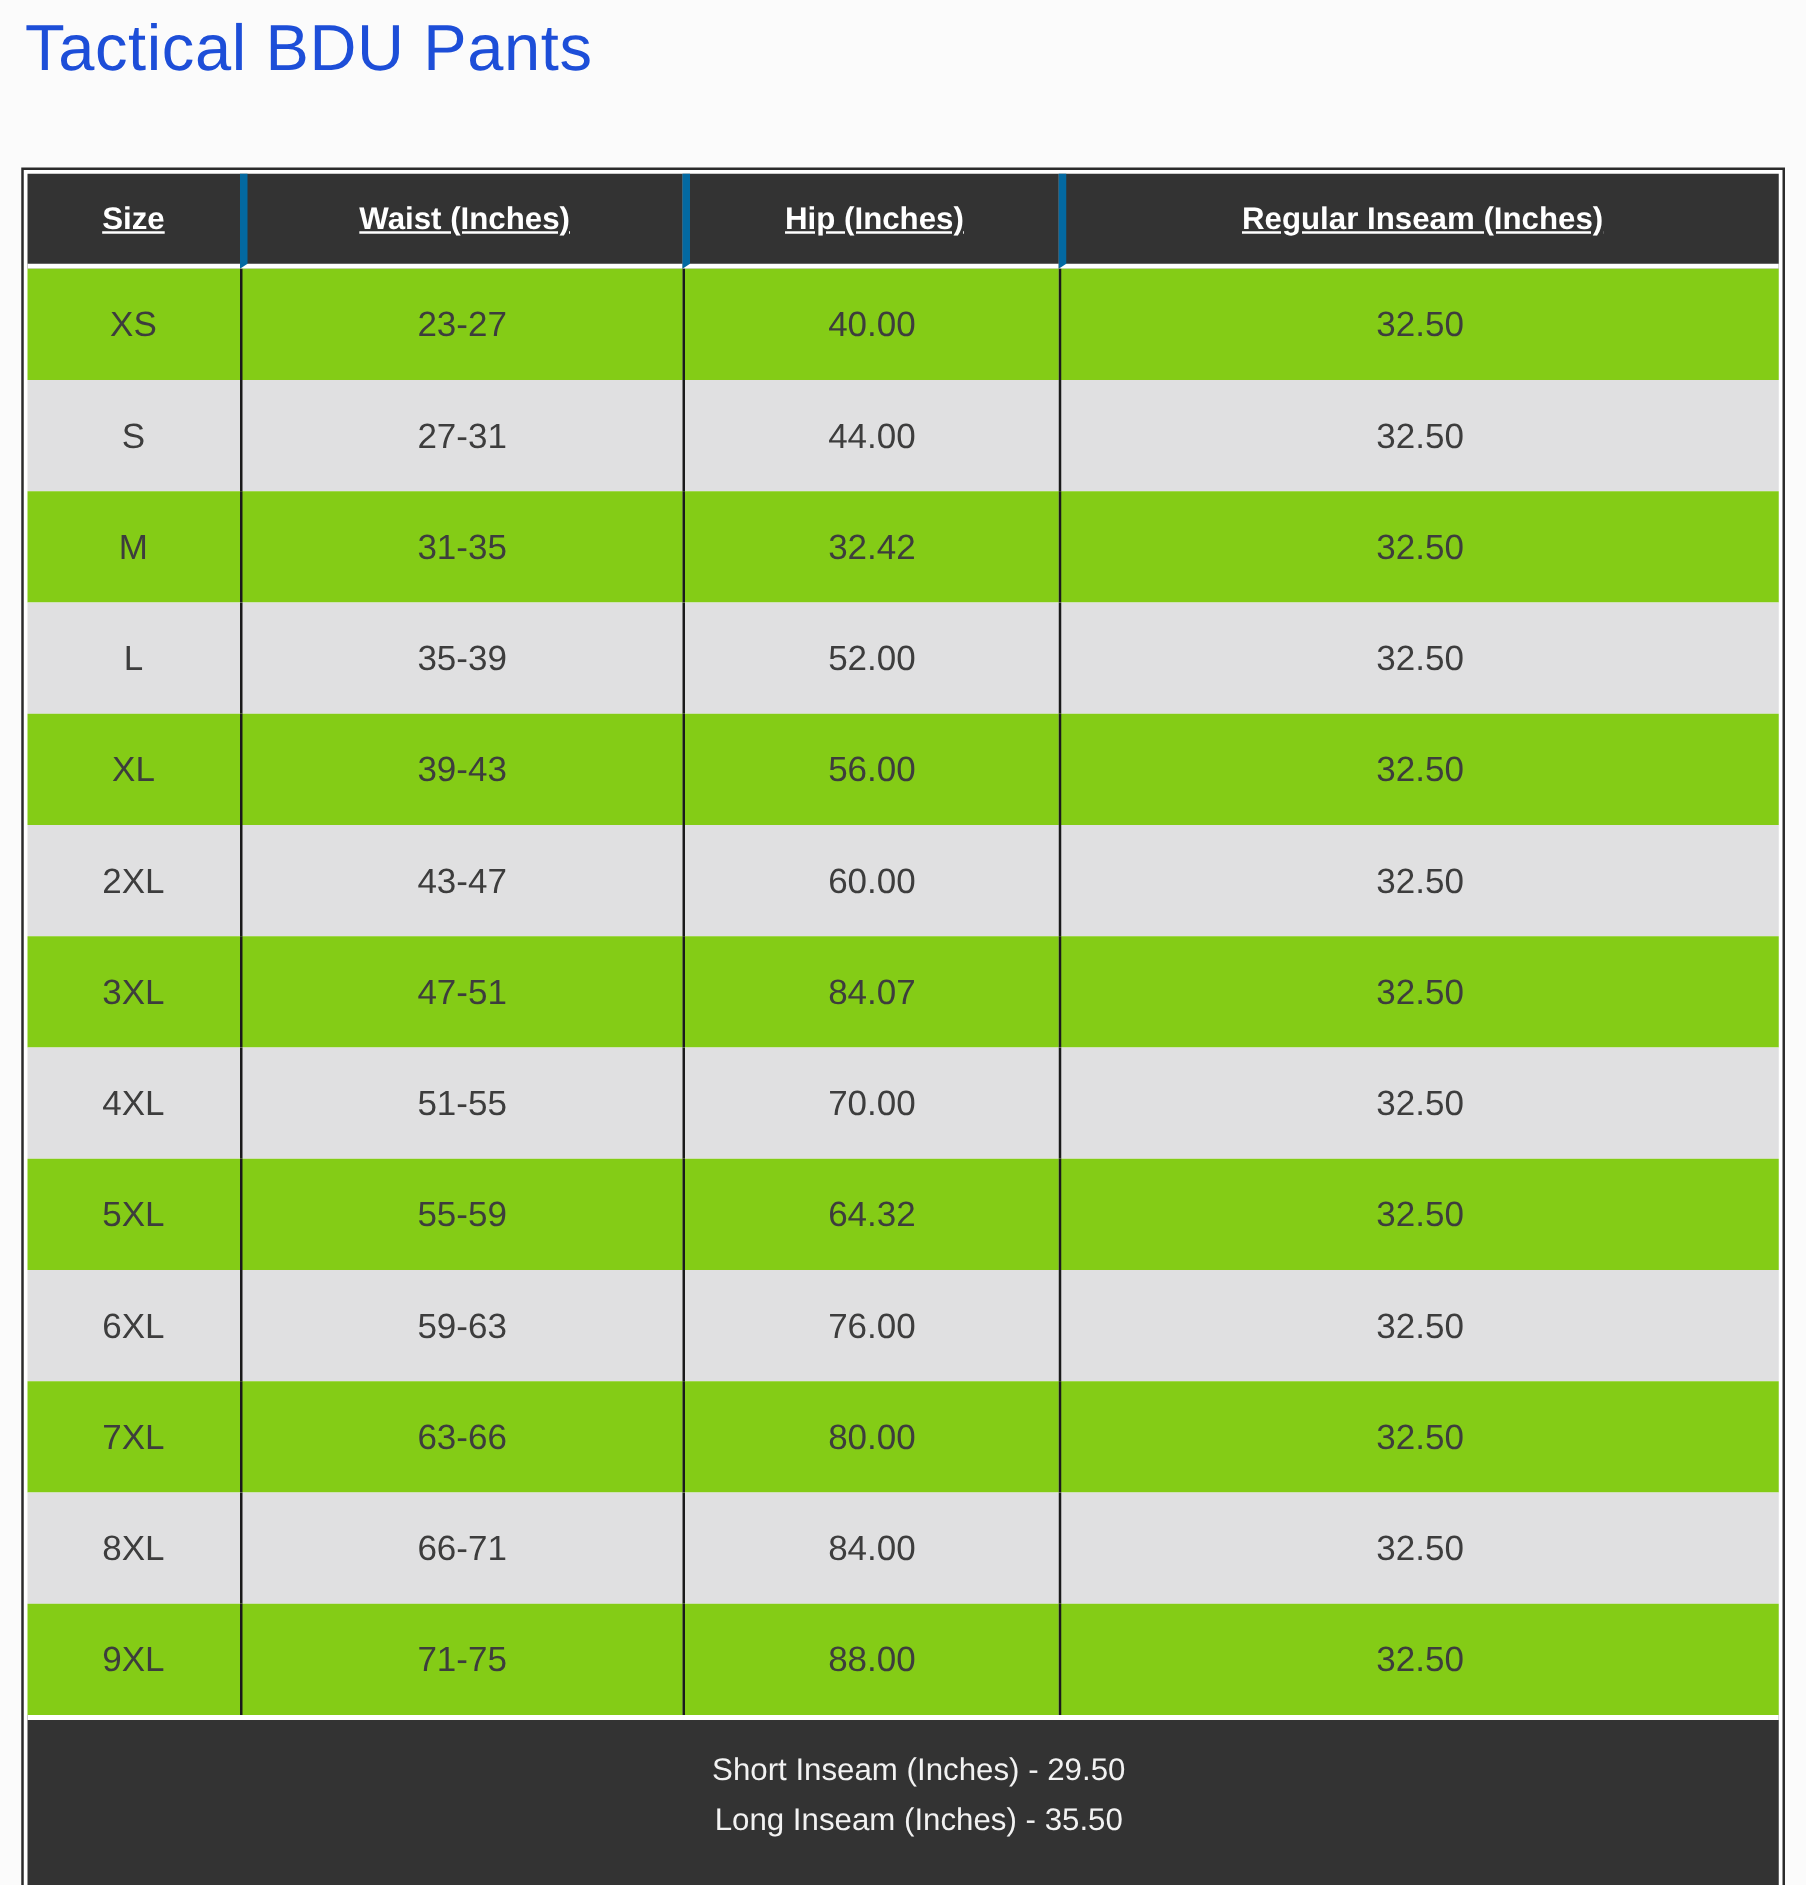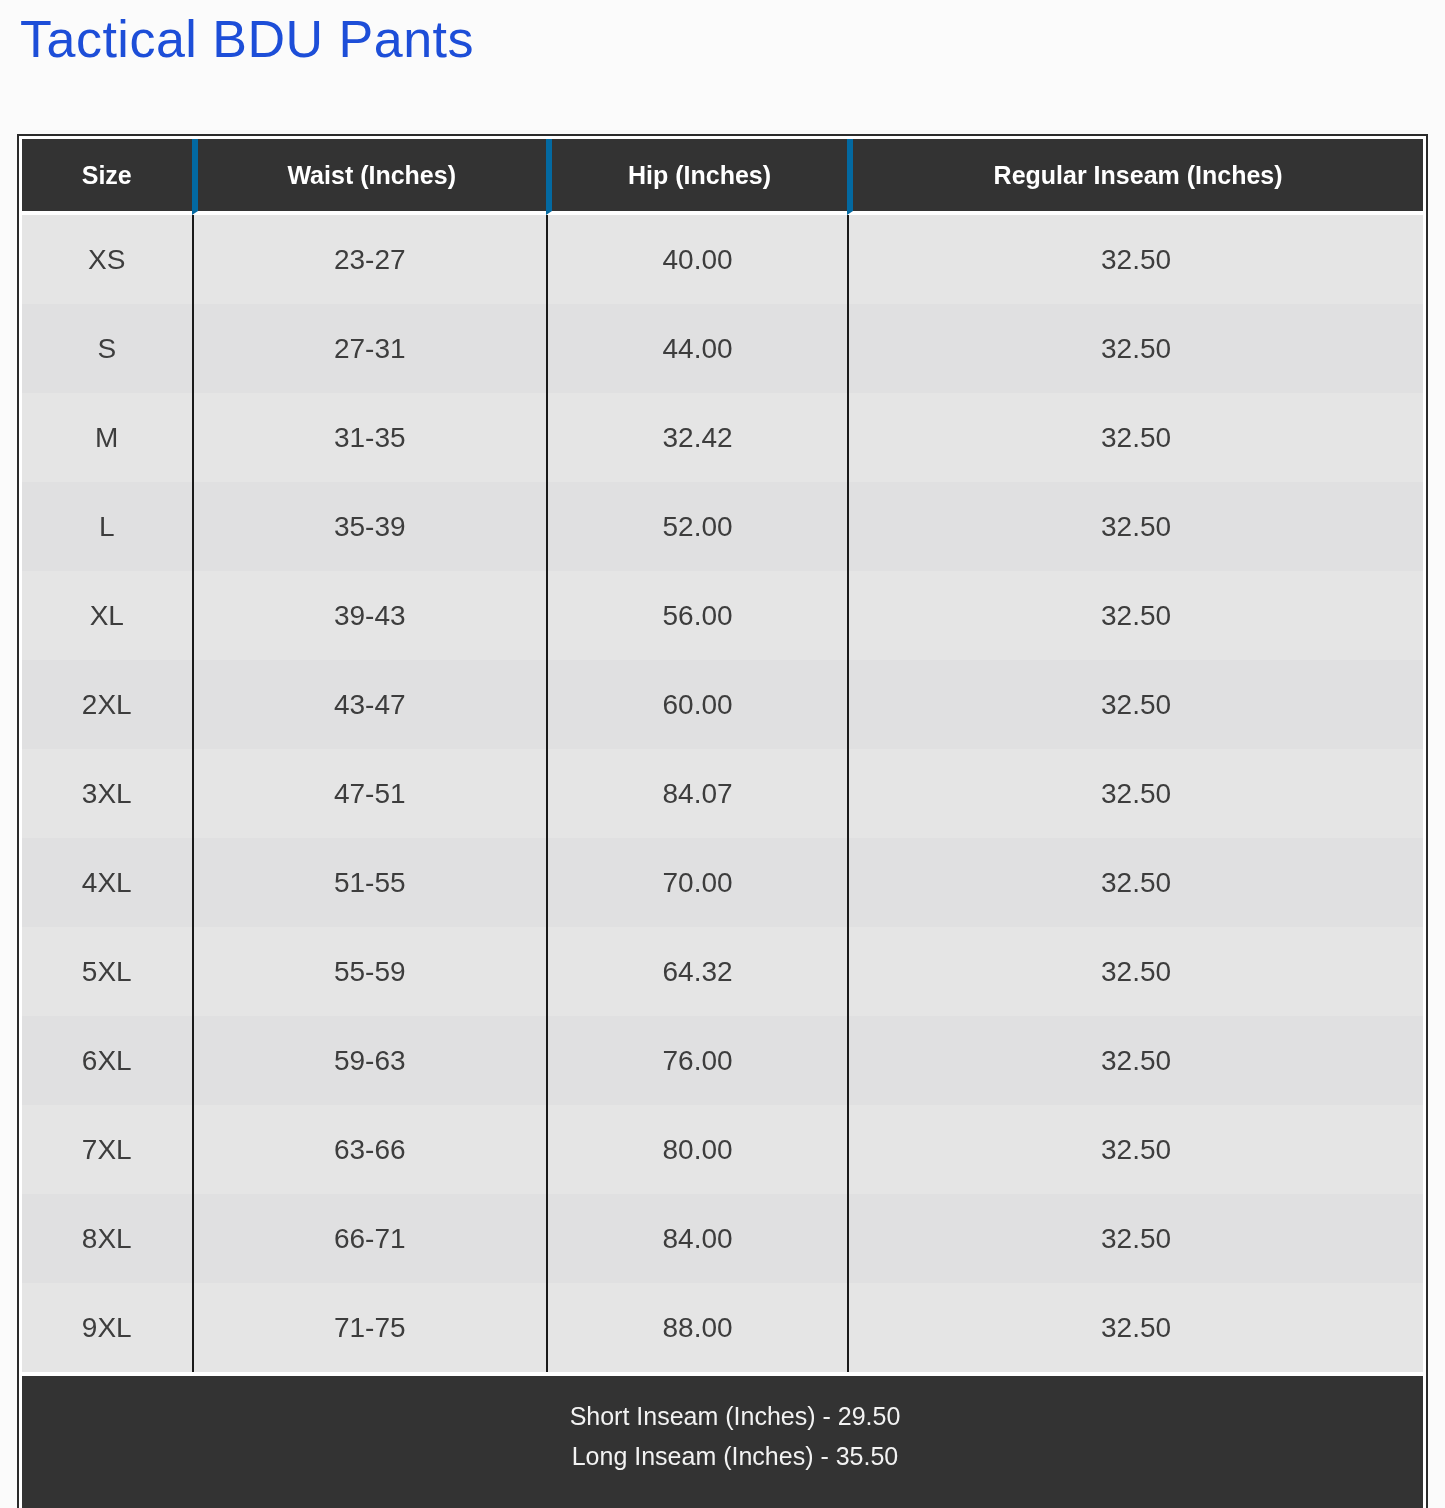--- a/index.html
+++ b/index.html
@@ -44,32 +44,33 @@
   thead th {
     background: #333333;
     color: #ffffff;
     font-size: 25px;
     font-weight: 700;
     height: 72px;
     text-align: center;
     vertical-align: middle;
     border-bottom: 4px solid #ffffff;
     padding: 0;
+    text-decoration: underline;
   }
   thead th + th {
     border-left: 6px solid #0369a1;
   }
   tbody td {
     height: 89px;
     text-align: center;
     vertical-align: middle;
     font-size: 28px;
     color: #3d3d3d;
     padding: 0;
-    background: #e5e5e5;
+    background: #84cc16;
   }
   tbody td + td {
     border-left: 2px solid #1a1a1a;
   }
   tbody tr.striped td {
     background: #e0e0e1;
   }
   tfoot td.footer-cell {
     background: #333333;
     color: #f2f2f2;

